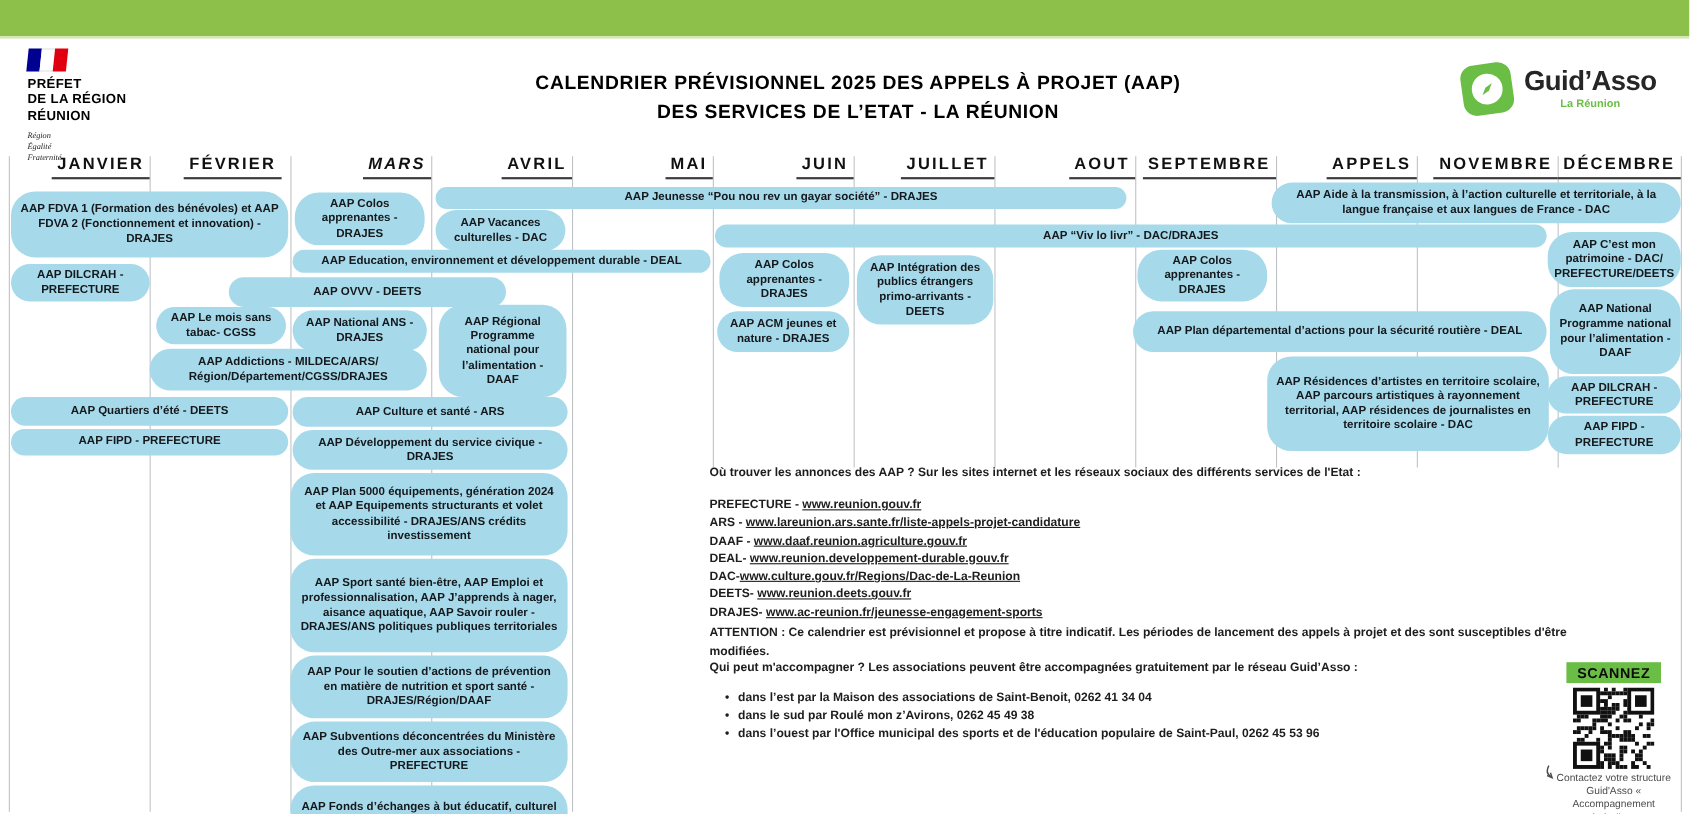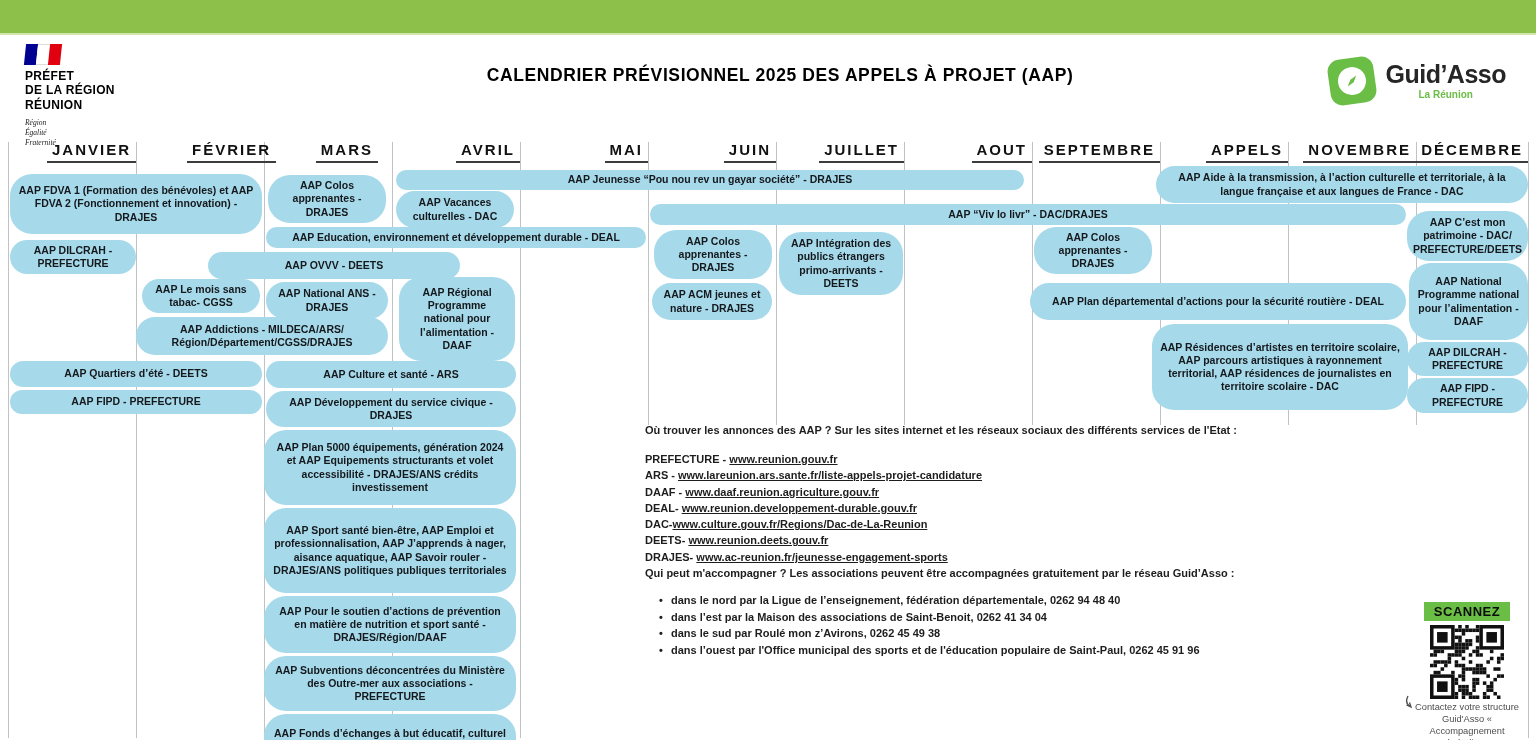--- a/index.html
+++ b/index.html
@@ -76,20 +76,21 @@
     <div class="prefet-line">RÉUNION</div>
     <div class="motto">
       <div>Région</div>
       <div>Égalité</div>
       <div>Fraternité</div>
     </div>
   </div>
 
   <div class="title">
     <div>CALENDRIER PRÉVISIONNEL 2025 DES APPELS À PROJET (AAP)</div>
+    <div>DES SERVICES DE L’ETAT - LA RÉUNION</div>
   </div>
 
   <div class="guidasso">
     <div class="ga-tile">
       <div class="ga-circle">
           <div class="ga-needle"></div>
         </div>
     </div>
     <div>
       <div class="ga-name">Guid’Asso</div>
@@ -105,22 +106,22 @@
       <div class="divider" style="left: 520px; top: 142px; height: 596px;"></div>
       <div class="divider" style="left: 648px; top: 142px; height: 283px;"></div>
       <div class="divider" style="left: 776px; top: 142px; height: 283px;"></div>
       <div class="divider" style="left: 904px; top: 142px; height: 283px;"></div>
       <div class="divider" style="left: 1032px; top: 142px; height: 283px;"></div>
       <div class="divider" style="left: 1160px; top: 142px; height: 283px;"></div>
       <div class="divider" style="left: 1288px; top: 142px; height: 283px;"></div>
       <div class="divider" style="left: 1416px; top: 142px; height: 283px;"></div>
       <div class="divider" style="left: 1528px; top: 142px; height: 596px;"></div>
       <div class="month-cell" style="left: 8px; width: 128px;"><span class="month-label">JANVIER</span></div>
-      <div class="month-cell" style="left: 148px; width: 128px;"><span class="month-label">FÉVRIER</span></div>
-      <div class="month-cell" style="left: 250px; width: 128px;"><span class="month-label">MARS</span></div>
+      <div class="month-cell" style="left: 128px; width: 128px;"><span class="month-label">FÉVRIER</span></div>
+      <div class="month-cell" style="left: 264px; width: 128px; font-style: italic;"><span class="month-label">MARS</span></div>
       <div class="month-cell" style="left: 392px; width: 128px;"><span class="month-label">AVRIL</span></div>
       <div class="month-cell" style="left: 520px; width: 128px;"><span class="month-label">MAI</span></div>
       <div class="month-cell" style="left: 648px; width: 128px;"><span class="month-label">JUIN</span></div>
       <div class="month-cell" style="left: 776px; width: 128px;"><span class="month-label">JUILLET</span></div>
       <div class="month-cell" style="left: 904px; width: 128px;"><span class="month-label">AOUT</span></div>
       <div class="month-cell" style="left: 1032px; width: 128px;"><span class="month-label">SEPTEMBRE</span></div>
       <div class="month-cell" style="left: 1160px; width: 128px;"><span class="month-label">APPELS</span></div>
       <div class="month-cell" style="left: 1288px; width: 128px;"><span class="month-label">NOVEMBRE</span></div>
       <div class="month-cell" style="left: 1416px; width: 112px;"><span class="month-label">DÉCEMBRE</span></div>
       <div class="bubble" style="left: 10px; top: 174px; width: 252px; min-height: 60px; border-radius: 22px;">AAP FDVA 1 (Formation des bénévoles) et AAP FDVA 2 (Fonctionnement et innovation) - DRAJES</div>
@@ -161,26 +162,26 @@
     <p class="where">Où trouver les annonces des AAP ? Sur les sites internet et les réseaux sociaux des différents services de l'Etat :</p>
     <div id="links">
         <div class="link-line"><span>PREFECTURE - </span><span class="url">www.reunion.gouv.fr</span></div>
         <div class="link-line"><span>ARS - </span><span class="url">www.lareunion.ars.sante.fr/liste-appels-projet-candidature</span></div>
         <div class="link-line"><span>DAAF - </span><span class="url">www.daaf.reunion.agriculture.gouv.fr</span></div>
         <div class="link-line"><span>DEAL- </span><span class="url">www.reunion.developpement-durable.gouv.fr</span></div>
         <div class="link-line"><span>DAC-</span><span class="url">www.culture.gouv.fr/Regions/Dac-de-La-Reunion</span></div>
         <div class="link-line"><span>DEETS- </span><span class="url">www.reunion.deets.gouv.fr</span></div>
         <div class="link-line"><span>DRAJES- </span><span class="url">www.ac-reunion.fr/jeunesse-engagement-sports</span></div>
       </div>
+    <p class="attention">ATTENTION : Ce calendrier est prévisionnel et propose à titre indicatif. Les périodes de lancement des appels à projet et des sont susceptibles d'être modifiées.</p>
     <p class="who">Qui peut m'accompagner ? Les associations peuvent être accompagnées gratuitement par le réseau Guid’Asso :</p>
     <ul class="blist" id="bullets">
-        <li>dans le nord par la Ligue de l’enseignement, fédération départementale, 0262 94 48 40</li>
         <li>dans l’est par la Maison des associations de Saint-Benoit, 0262 41 34 04</li>
         <li>dans le sud par Roulé mon z’Avirons, 0262 45 49 38</li>
-        <li>dans l’ouest par l'Office municipal des sports et de l'éducation populaire de Saint-Paul, 0262 45 91 96</li>
+        <li>dans l’ouest par l'Office municipal des sports et de l'éducation populaire de Saint-Paul, 0262 45 53 96</li>
       </ul>
   </div>
 
   <div class="qrblock">
     <span class="scannez">SCANNEZ</span>
     <svg class="qrsvg" id="qr" width="74" height="74" viewBox="0 0 74 74">
         <rect x="0" y="0" width="74" height="74" fill="#ffffff"></rect>
         <rect x="28.19047619047619" y="0" width="3.5238095238095237" height="3.5238095238095237" fill="#111"></rect>
         <rect x="35.23809523809524" y="0" width="3.5238095238095237" height="3.5238095238095237" fill="#111"></rect>
         <rect x="45.80952380952381" y="0" width="3.5238095238095237" height="3.5238095238095237" fill="#111"></rect>

